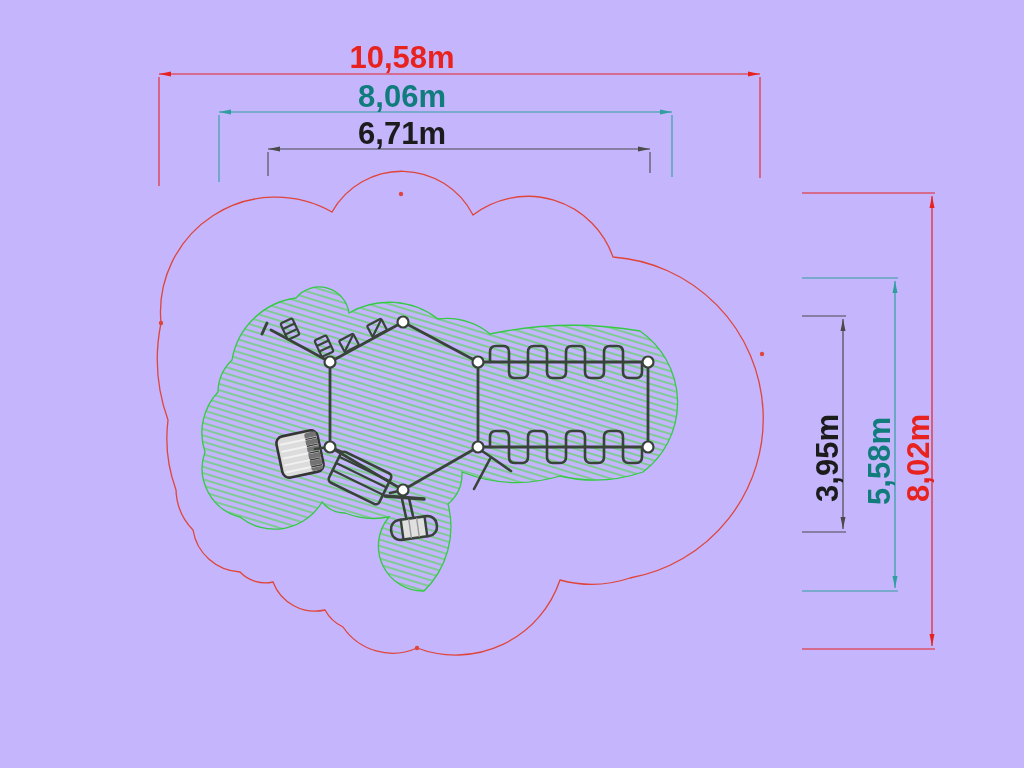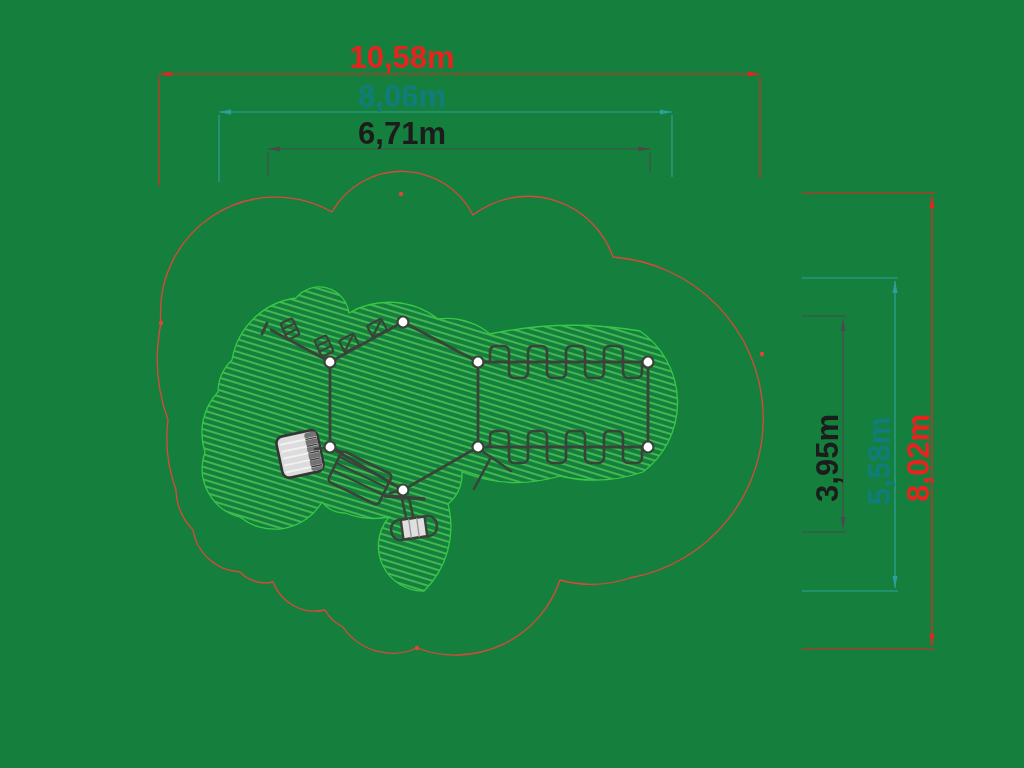--- a/index.html
+++ b/index.html
@@ -1,16 +1,16 @@
 <!DOCTYPE html>
 <html><head>
 <meta charset="utf-8">
 <style>
   html, body { margin: 0; padding: 0; background: #ffffff; }
-  .page { position: relative; width: 1024px; height: 768px; background: #15803d; overflow: hidden; }
+  .page { position: relative; width: 1024px; height: 768px; background: #c4b5fd; overflow: hidden; }
   svg { display: block; }
   text { font-family: "Liberation Sans", "DejaVu Sans", sans-serif; font-weight: bold; }
   .dim-label { font-size: 31px; letter-spacing: 0px; }
 </style>
 </head>
 <body>
 
 <div class="page">
 <svg width="1024" height="768" viewBox="0 0 1024 768">
   <defs>

